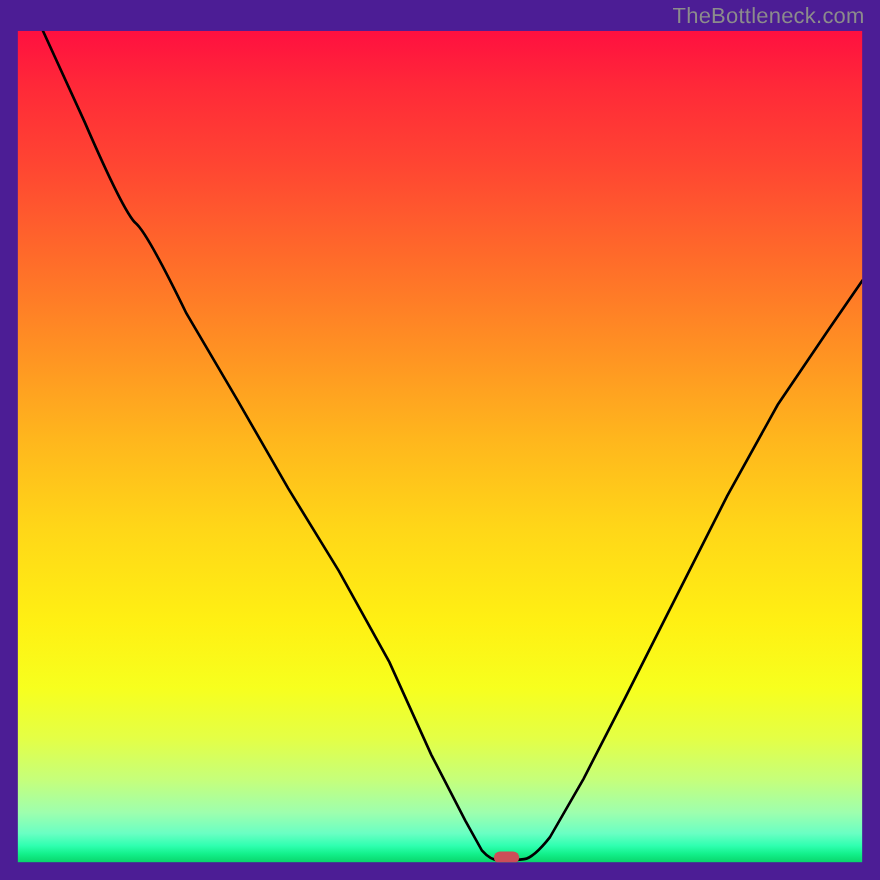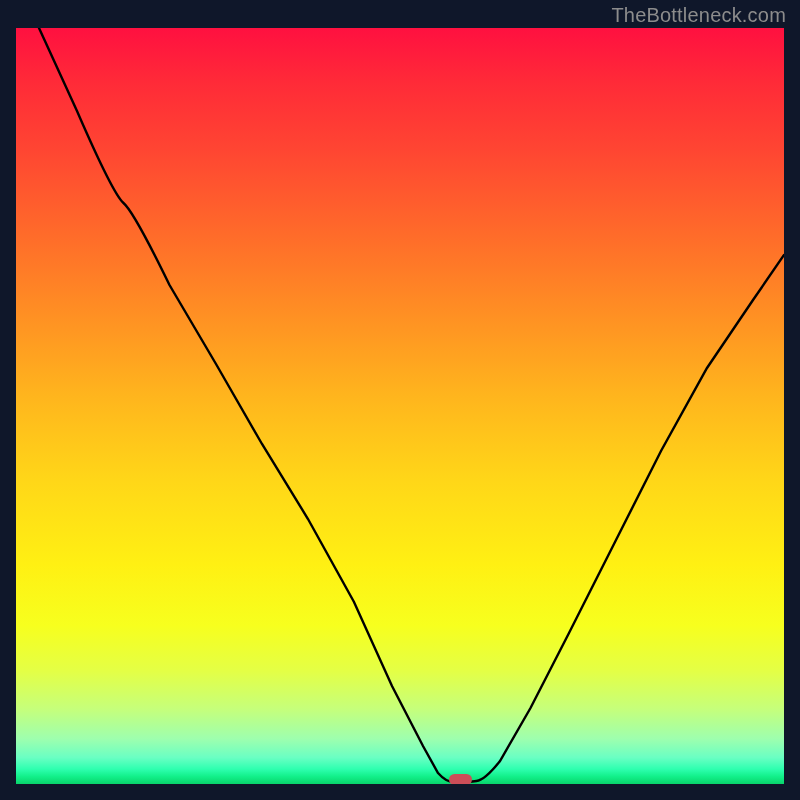--- a/index.html
+++ b/index.html
@@ -9,21 +9,21 @@
     height: 800px;
     background: #000;
     overflow: hidden;
   }
   .frame {
     position: absolute;
     left: 0;
     top: 0;
     width: 800px;
     height: 800px;
-    background: #0f172a;
+    background: #4c1d95;
   }
   .plot {
     position: absolute;
     left: 16px;
     top: 28px;
     width: 768px;
     height: 756px;
     overflow: hidden;
   }
   .gradient {

